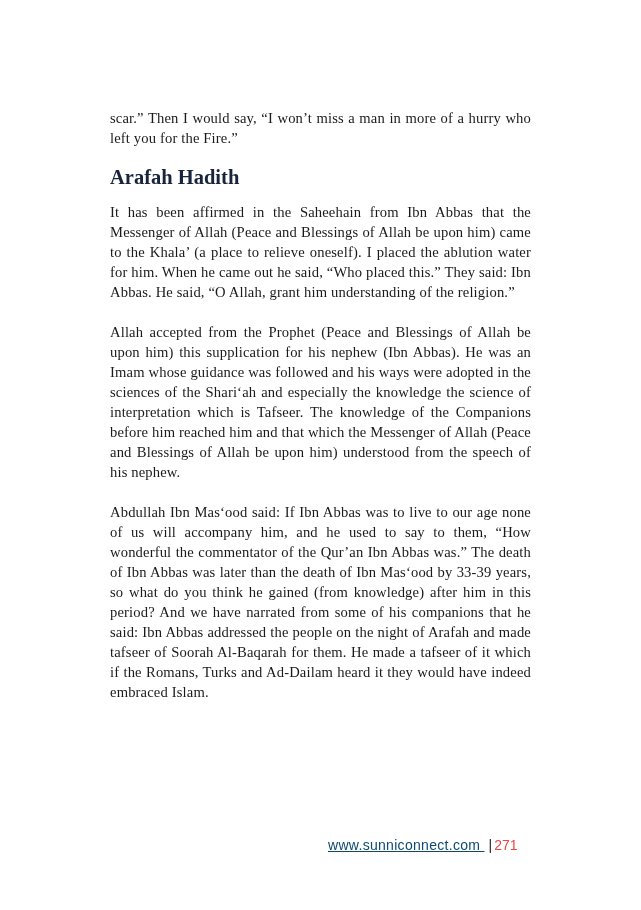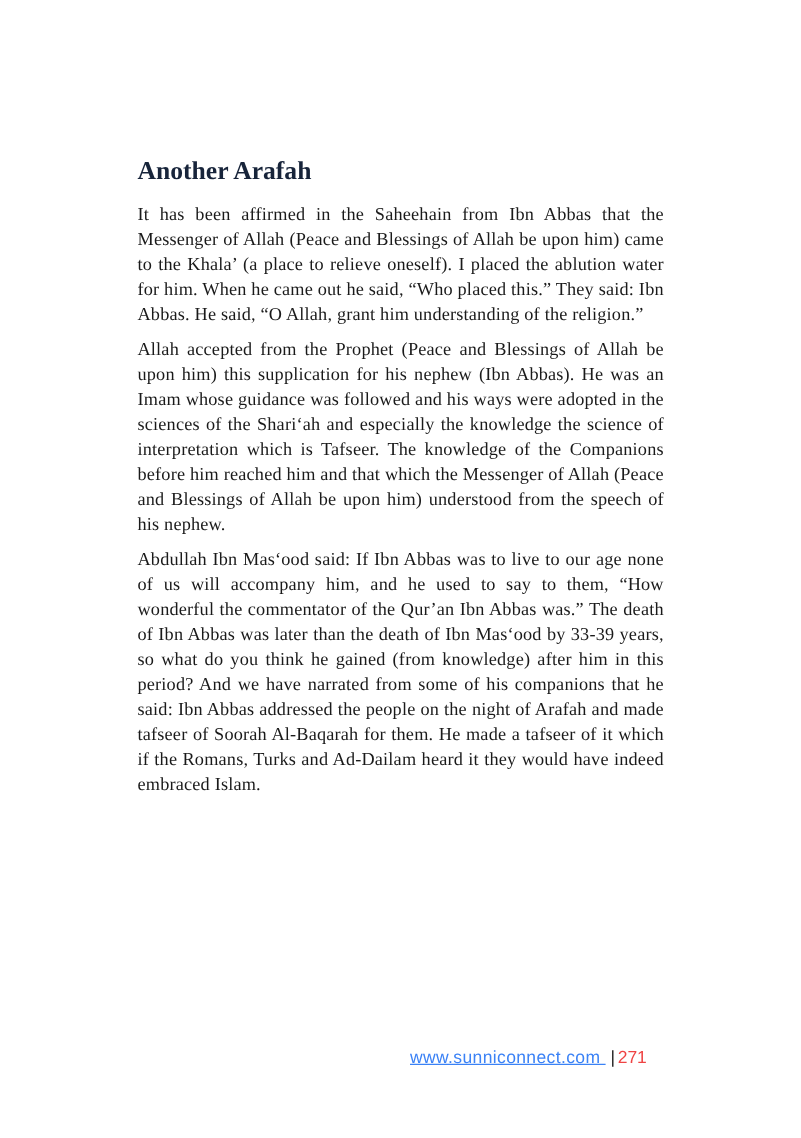--- a/index.html
+++ b/index.html
@@ -22,57 +22,58 @@
       width: 421px;
     }
     .para {
       font-size: 14.6px;
       line-height: 20px;
       text-align: justify;
       margin: 0;
       letter-spacing: 0.15px;
     }
     .para + .para {
-      margin-top: 8px;
+      margin-top: 20px;
     }
     .heading {
       font-family: "Liberation Serif", "DejaVu Serif", serif;
       font-weight: bold;
       font-size: 20.5px;
       color: #17243a;
       margin: 16px 0 12px 0;
       line-height: 26px;
     }
     .footer {
       position: absolute;
       left: 328px;
       top: 837px;
       font-family: "Liberation Sans", "DejaVu Sans", sans-serif;
       font-size: 14px;
       white-space: nowrap;
     }
     .footer a {
-      color: #3b82f6;
+      color: #0c4a6e;
       text-decoration: underline;
       letter-spacing: 0.3px;
     }
     .footer .sep {
       color: #222;
       margin-left: 4px;
     }
     .footer .pagenum {
       color: #ef4444;
       margin-left: 2px;
     }
   </style>
 </head>
 <body>
 
 <div class="page">
-  <h2 class="heading">Another Arafah</h2>
+  <p class="para">scar.” Then I would say, “I won’t miss a man in more of a hurry who left you for the Fire.”</p>
+  <h2 class="heading">Arafah Hadith</h2>
   <p class="para">It has been affirmed in the Saheehain from Ibn Abbas that the Messenger of Allah (Peace and Blessings of Allah be upon him) came to the Khala’ (a place to relieve oneself). I placed the ablution water for him. When he came out he said, “Who placed this.” They said: Ibn Abbas. He said, “O Allah, grant him understanding of the religion.”</p>
   <p class="para">Allah accepted from the Prophet (Peace and Blessings of Allah be upon him) this supplication for his nephew (Ibn Abbas). He was an Imam whose guidance was followed and his ways were adopted in the sciences of the Shari‘ah and especially the knowledge the science of interpretation which is Tafseer. The knowledge of the Companions before him reached him and that which the Messenger of Allah (Peace and Blessings of Allah be upon him) understood from the speech of his nephew.</p>
   <p class="para">Abdullah Ibn Mas‘ood said: If Ibn Abbas was to live to our age none of us will accompany him, and he used to say to them, “How wonderful the commentator of the Qur’an Ibn Abbas was.” The death of Ibn Abbas was later than the death of Ibn Mas‘ood by 33-39 years, so what do you think he gained (from knowledge) after him in this period? And we have narrated from some of his companions that he said: Ibn Abbas addressed the people on the night of Arafah and made tafseer of Soorah Al-Baqarah for them. He made a tafseer of it which if the Romans, Turks and Ad-Dailam heard it they would have indeed embraced Islam.</p>
 </div>
 
 <div class="footer">
   <a>www.sunniconnect.com </a><span class="sep">|</span><span class="pagenum">271</span>
 </div>
 
 </body></html>

